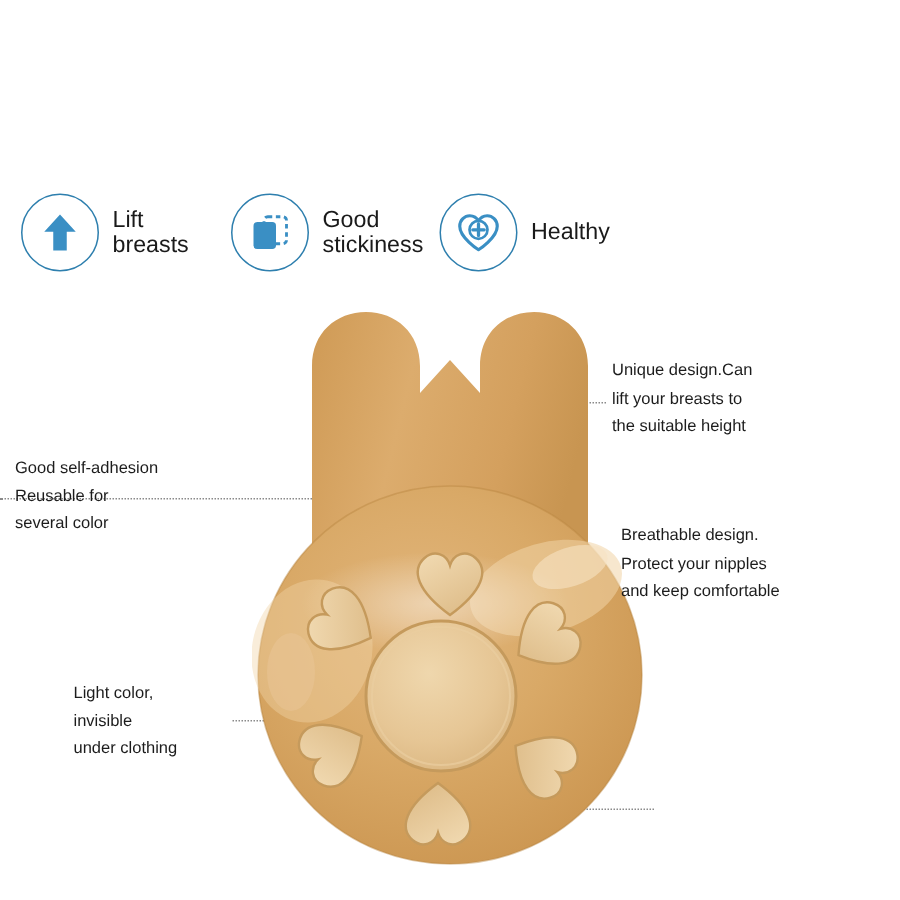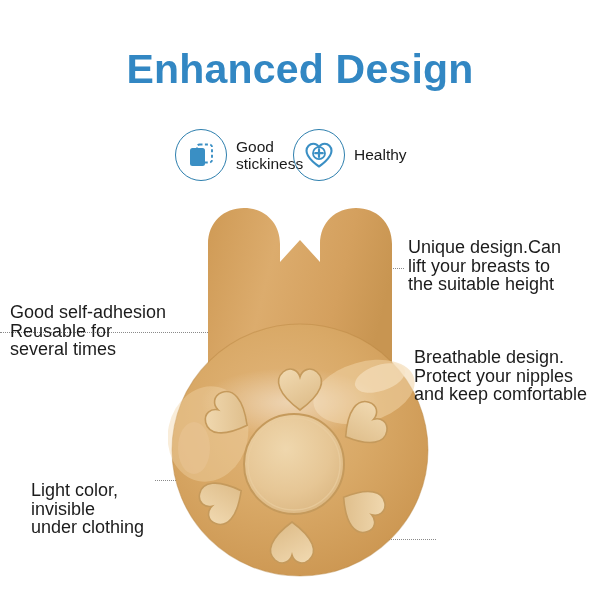--- a/index.html
+++ b/index.html
@@ -60,29 +60,29 @@
     margin-left: 9px;
     font-size: 15.5px;
     line-height: 17.5px;
     color: #1a1a1a;
     white-space: pre-line;
   }
 
   
   .callout {
     position: absolute;
-    font-size: 18px;
+    font-size: 11px;
     line-height: 18.5px;
     color: #1c1c1c;
     white-space: pre-line;
   }
   #callout-unique   { left: 408px; top: 238px; width: 190px; }
   #callout-adhesion { left: 10px;  top: 303px; width: 200px; }
   #callout-breath   { left: 414px; top: 348px; width: 186px; }
-  #callout-light    { left: 31px;  top: 453px; width: 180px; margin-top: 28px; }
+  #callout-light    { left: 49px;  top: 453px; width: 180px; }
   #callout-silicone { left: 440px; top: 511px; width: 160px; }
 
   
   .leader-h {
     position: absolute;
     height: 0;
     border-top: 1.7px dotted #8a8a8a;
   }
   .leader-v {
     position: absolute;
@@ -104,26 +104,34 @@
     width: 264px;
     height: 392px;
   }
   #product svg { display: block; }
 </style>
 </head>
 <body>
 
 <div id="page">
 
-  <div id="title">Enhanced Design</div>
 
   <div id="features">
 
-
-    <div class="feature" style="left:161px;">
+    <div class="feature" style="left:0px;">
+      <div class="feat-circle">
+        <svg width="30" height="30" viewBox="0 0 30 30">
+          <path d="M15 3 L25.5 14.5 L19.5 14.5 L19.5 27 L10.5 27 L10.5 14.5 L4.5 14.5 Z" fill="#3a8fc4"></path>
+        </svg>
+      </div>
+      <div class="feat-label">Lift
+breasts</div>
+    </div>
+
+    <div class="feature" style="left:140px;">
       <div class="feat-circle">
         <svg width="30" height="30" viewBox="0 0 30 30">
           <rect x="11" y="4.5" width="15" height="18" rx="2.5" ry="2.5" fill="none" stroke="#3a8fc4" stroke-width="1.9" stroke-dasharray="3 2.4"></rect>
           <rect x="4" y="8" width="15" height="18" rx="2.5" ry="2.5" fill="#3a8fc4"></rect>
         </svg>
       </div>
       <div class="feat-label">Good
 stickiness</div>
     </div>
 
@@ -238,21 +246,21 @@
       </g>
     </svg>
   </div>
 
   <div class="callout" id="callout-unique">Unique design.Can
 lift your breasts to
 the suitable height</div>
 
   <div class="callout" id="callout-adhesion">Good self-adhesion
 Reusable for
-several times</div>
+several color</div>
 
   <div class="callout" id="callout-breath">Breathable design.
 Protect your nipples
 and keep comfortable</div>
 
   <div class="callout" id="callout-light">Light color,
 invisible
 under clothing</div>
 
 

